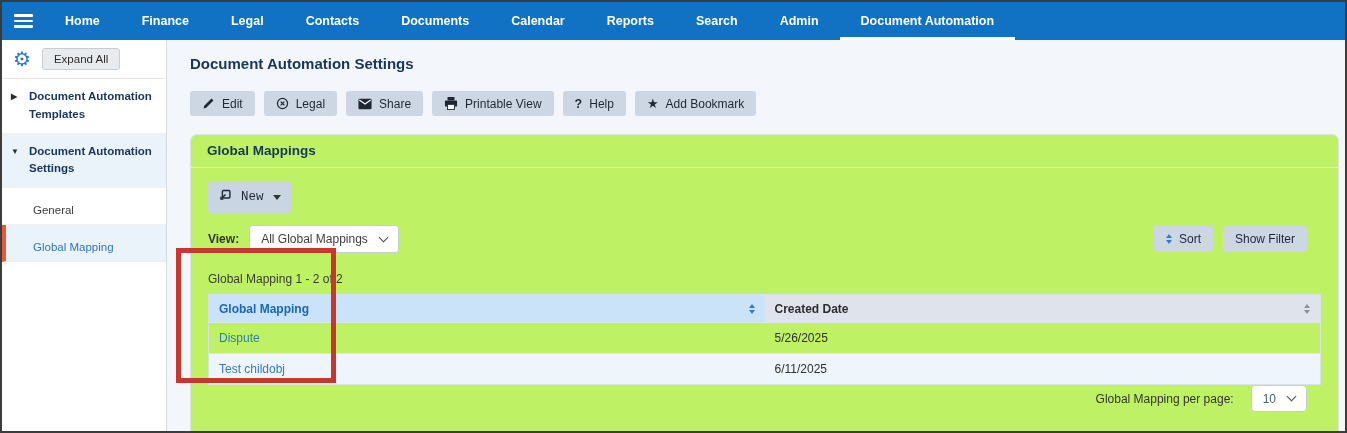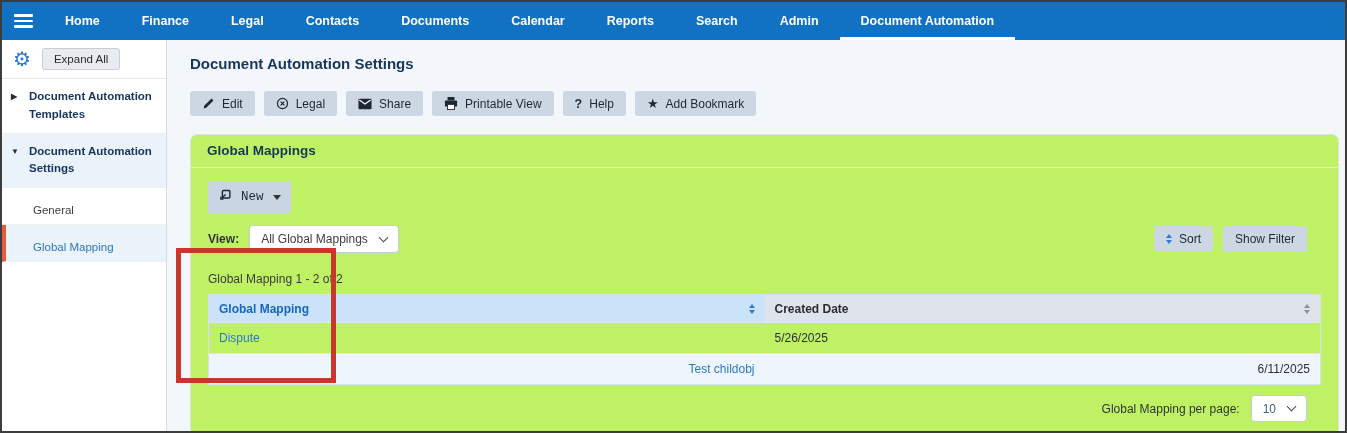--- a/index.html
+++ b/index.html
@@ -72,24 +72,24 @@
   .blue-glyph { color:#2f7ac9; }
   .gray-glyph { color:#8a929c; }
 
   .table-caption { margin-top:19px; font-size:12px; color:#3a3a3a; }
   .gm-table { margin-top:8px; width:100%; border-collapse:collapse; font-size:12px; border:1px solid #d9e0e8; }
   .gm-table th { text-align:left; font-weight:bold; height:28px; padding:0 10px; cursor:pointer; }
   .th-inner { display:flex; align-items:center; justify-content:space-between; }
   .th1 { background:#cbe3f8; color:#1566c1; width:50%; }
   .th2 { background:#dfe4ec; color:#2d2d2d; }
   .gm-table td { height:31px; padding:0 10px; border-top:1px solid #dfe5eb; color:#2f2f2f; }
-  .gm-table tr.alt td { background:#eff5fc;text-align:right; }
+  .gm-table tr.alt td { background:#eff5fc; }
   .link { color:#2b7bc3; cursor:pointer; }
 
-  .pagination { display:flex; justify-content:flex-end; align-items:center; gap:11px; margin-top:10px;
+  .pagination { display:flex; justify-content:flex-end; align-items:center; gap:17px; 
                 margin-right:14px; font-size:12px; color:#333; }
   .pp-select { min-width:54px; height:27px; color:#44627a; }
 
   
   .annotation { position:absolute; left:174px; top:246px; width:160px; height:135px;
                 border:5px solid #c8372d; z-index:5; pointer-events:none; }
 </style>
 </head>
 <body>
 

